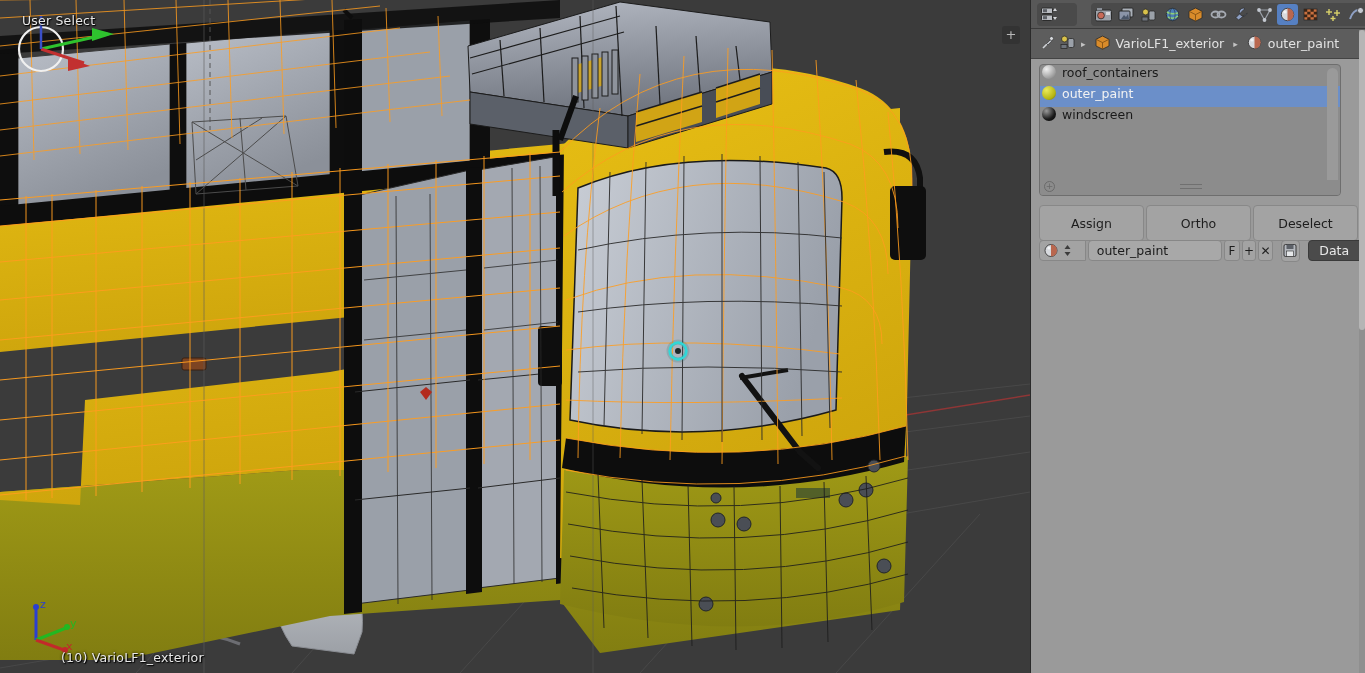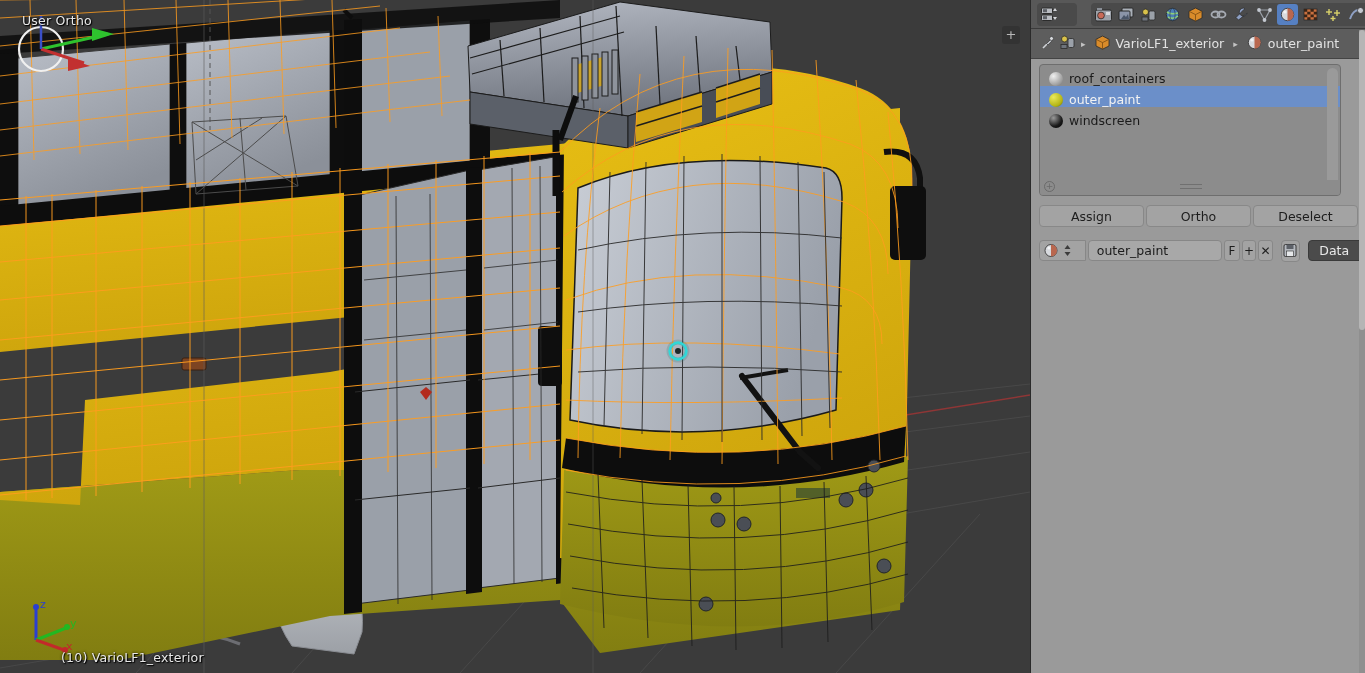--- a/index.html
+++ b/index.html
@@ -41,37 +41,37 @@
   #breadcrumb { position:absolute; left:0; top:29px; width:335px; height:30px;
     background:#5d5d5d; display:flex; align-items:center; padding-left:8px;
     border-bottom:1px solid #444; }
   #breadcrumb .bc-txt { color:#e2e2e2; font-size:12.5px; margin:0 5px; }
   #breadcrumb .bc-arrow { color:#c4c4c4; font-size:9px; margin:0 4px; }
   .bc-ico { width:17px; height:17px; display:inline-block; }
 
   
   #matlist { position:absolute; left:8px; top:64px; width:302px; height:132px;
     background:#8c8c8c; border:1px solid #6e6e6e; border-radius:4px; overflow:hidden; }
-  .mat-row { height:21px; display:flex; align-items:flex-end; padding-left:9px; }
+  .mat-row { height:21px; display:flex; align-items:flex-start; padding-left:2px; }
   .mat-row.sel { background:#6b8fc9; }
   .mat-row .mname { color:#1a1a1a; font-size:12.5px; margin-left:6px; }
   .mat-row.sel .mname { color:#f2f2f2; }
   .mat-ball { width:14px; height:14px; border-radius:50%; flex:0 0 auto; }
   #matlist-foot { position:absolute; left:0; bottom:0; width:302px; height:15px;
     background:#8c8c8c; }
   #matlist-foot .plus { position:absolute; left:4px; top:1px; width:11px; height:11px;
     border:1px solid #6a6a6a; border-radius:50%; color:#6a6a6a; font-size:9px;
     line-height:9px; text-align:center; }
   #matlist-foot .grip { position:absolute; left:50%; top:4px; margin-left:-11px;
     width:22px; height:5px; border-top:1.5px solid #707070; border-bottom:1.5px solid #707070; }
   #matlist-scroll { position:absolute; right:2px; top:3px; width:11px; height:118px;
     background:#9a9a9a; border-radius:6px; }
 
   
-  #asbtns { position:absolute; left:8px; top:205px; width:319px; height:22px;
+  #asbtns { position:absolute; left:8px; top:205px; width:319px; height:36px;
     display:flex; gap:2px; }
   .btn { background:#a3a3a3; border:1px solid #888; border-radius:4px; color:#1d1d1d;
     font-size:12.5px; display:flex; align-items:center; justify-content:center; }
   #asbtns .btn { flex:1; }
 
   
   #namerow { position:absolute; left:8px; top:240px; width:338px; height:21px;
     display:flex; align-items:center; gap:2px; }
   #mnamebox { width:58px; height:21px; background:#a3a3a3; border:1px solid #878787;
     border-radius:4px 0 0 4px; display:flex; align-items:center; padding-left:3px; }
@@ -417,21 +417,21 @@
         <text x="40" y="608" fill="#2a3fd0" font-size="11" font-family="DejaVu Sans">z</text>
         <path d="M36,640 L66,628" stroke="#22b822" stroke-width="3"></path>
         <circle cx="67" cy="627" r="3" fill="#22b822"></circle>
         <text x="70" y="627" fill="#22b822" font-size="11" font-family="DejaVu Sans">y</text>
         <path d="M36,640 L64,650" stroke="#c22a2a" stroke-width="3"></path>
         <circle cx="65" cy="650" r="3" fill="#c22a2a"></circle>
         <text x="66" y="650" fill="#c22a2a" font-size="11" font-family="DejaVu Sans">x</text>
       </g>
     </svg>
 
-    <div class="vp-text" id="vp-view-name">User Ortho</div>
+    <div class="vp-text" id="vp-view-name">User Select</div>
     <div class="vp-text" id="vp-obj-name">(10) VarioLF1_exterior</div>
     <div id="vp-plus">+</div>
   </div>
 
   <div id="props">
 
     <div id="props-header">
 
       <div class="icn-group" style="left:6px;width:40px;">
         <div class="icn">

